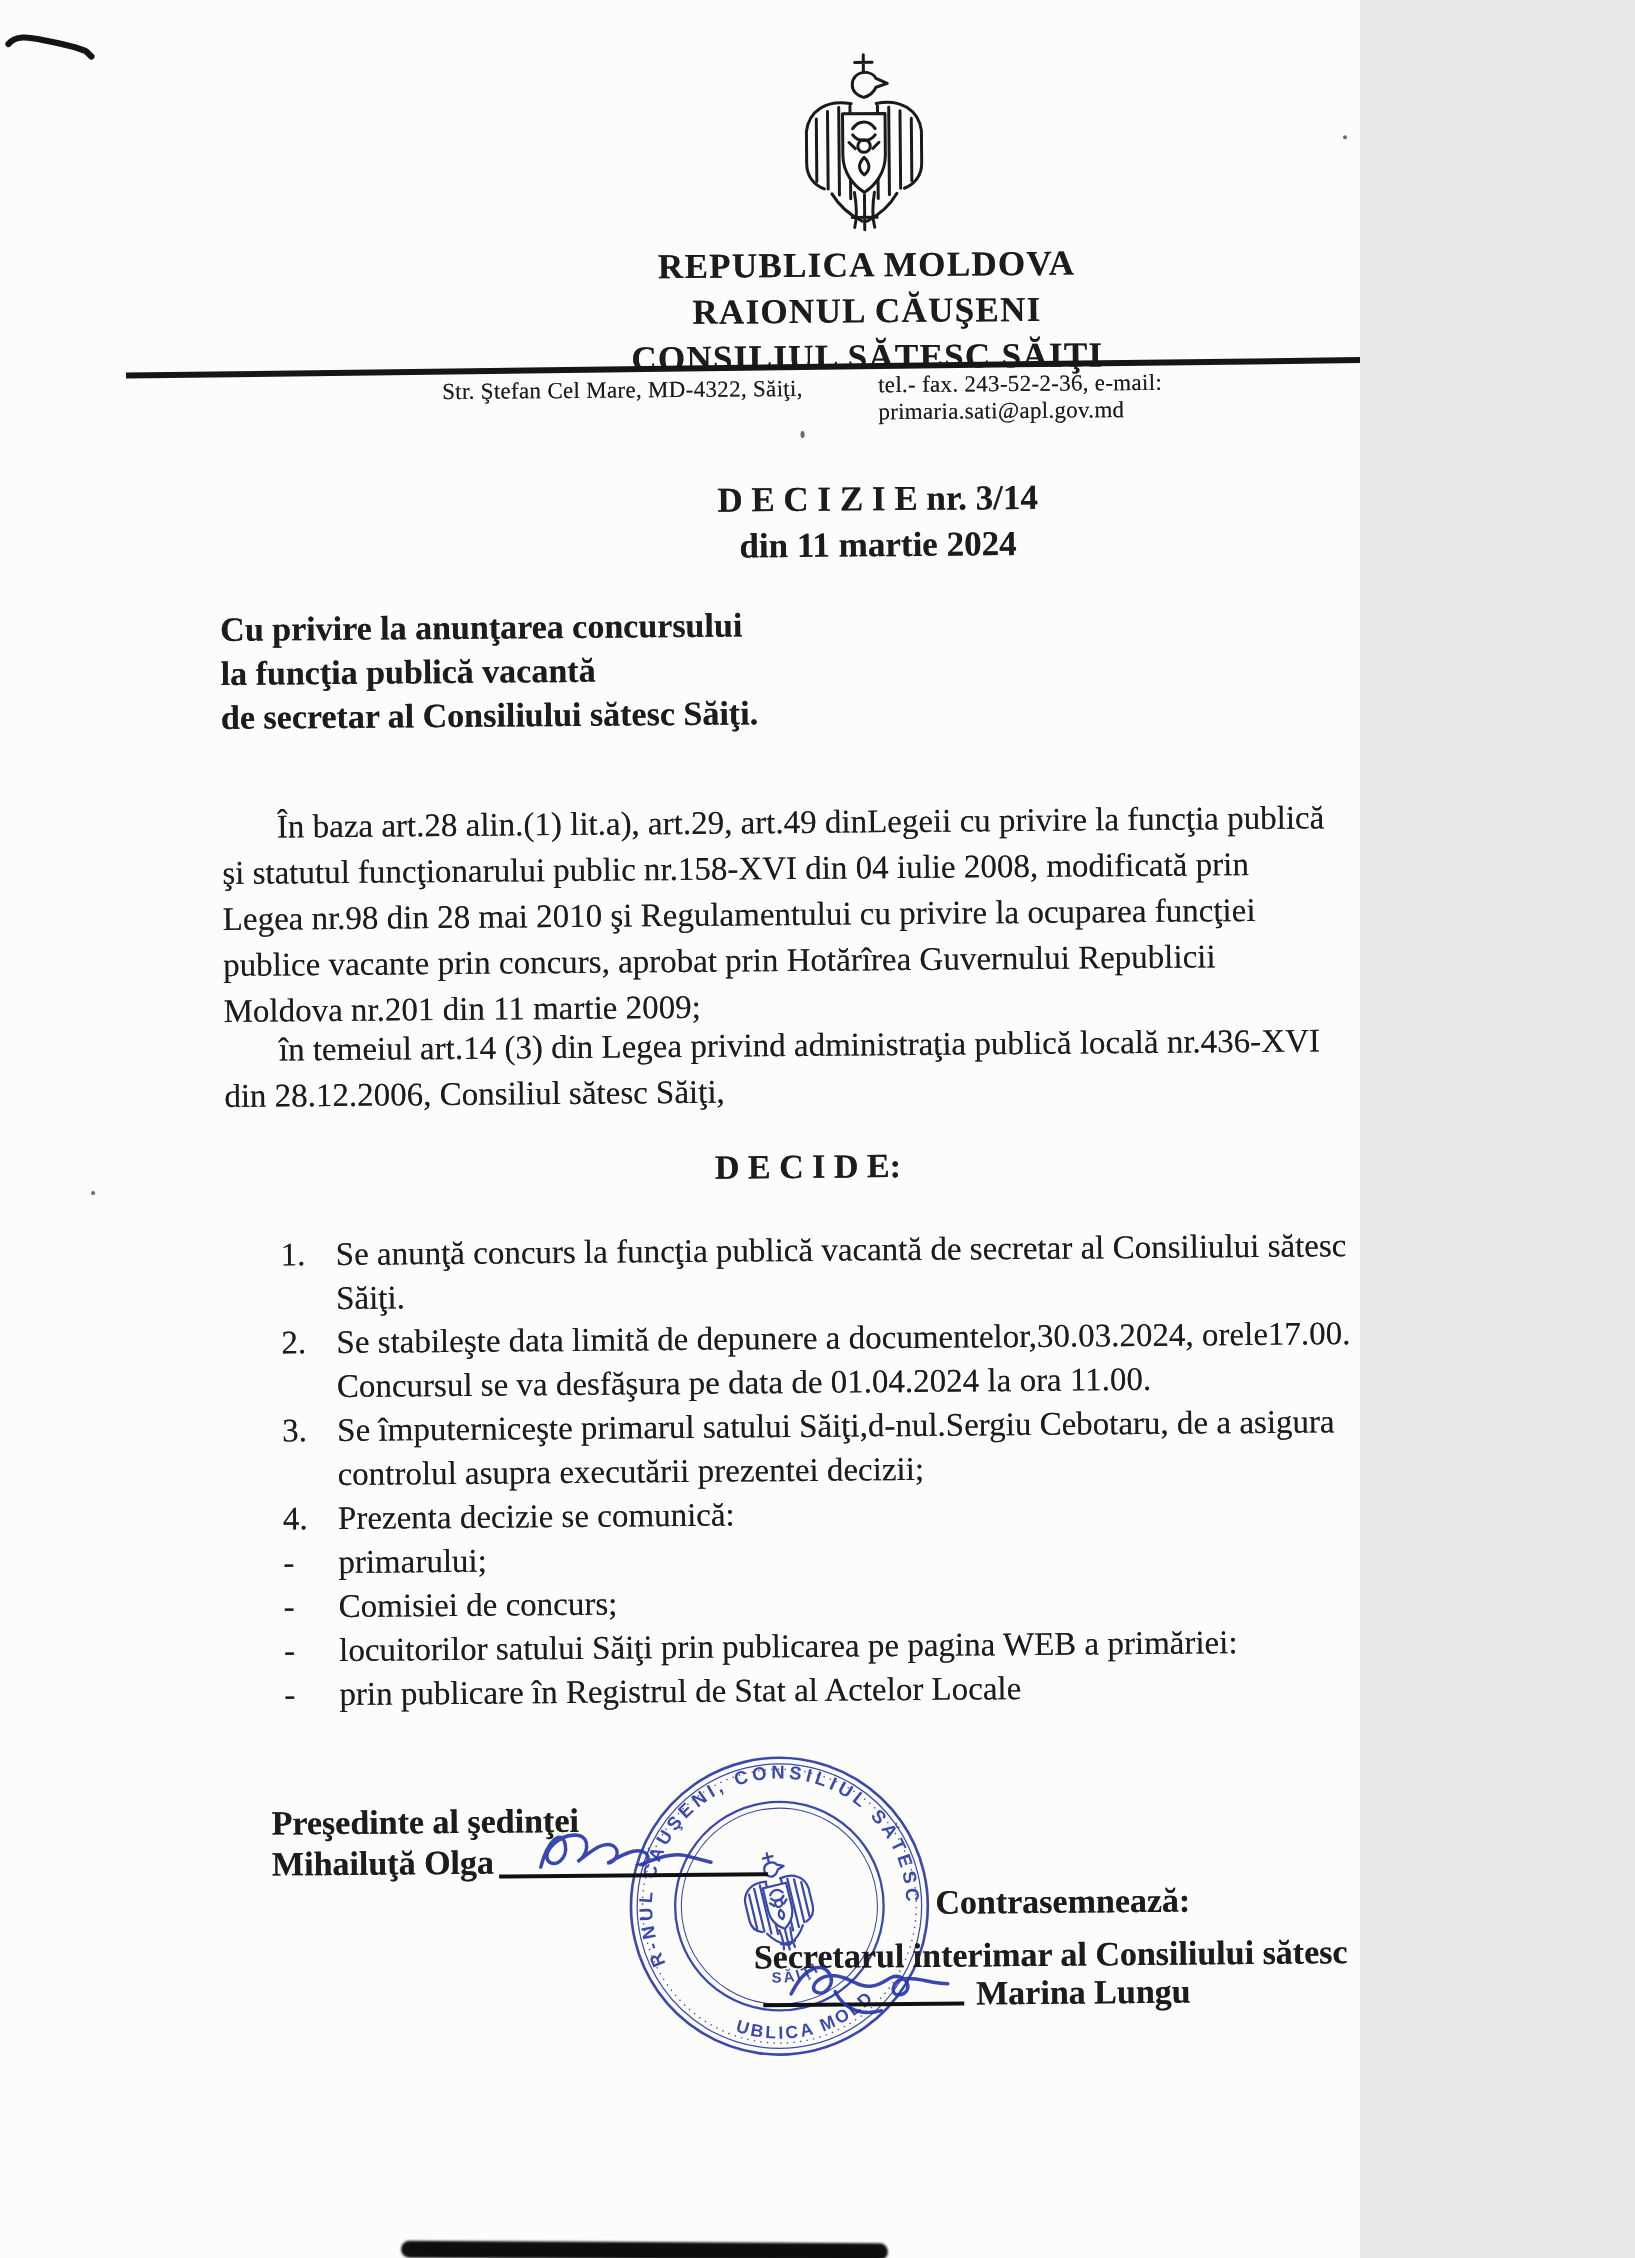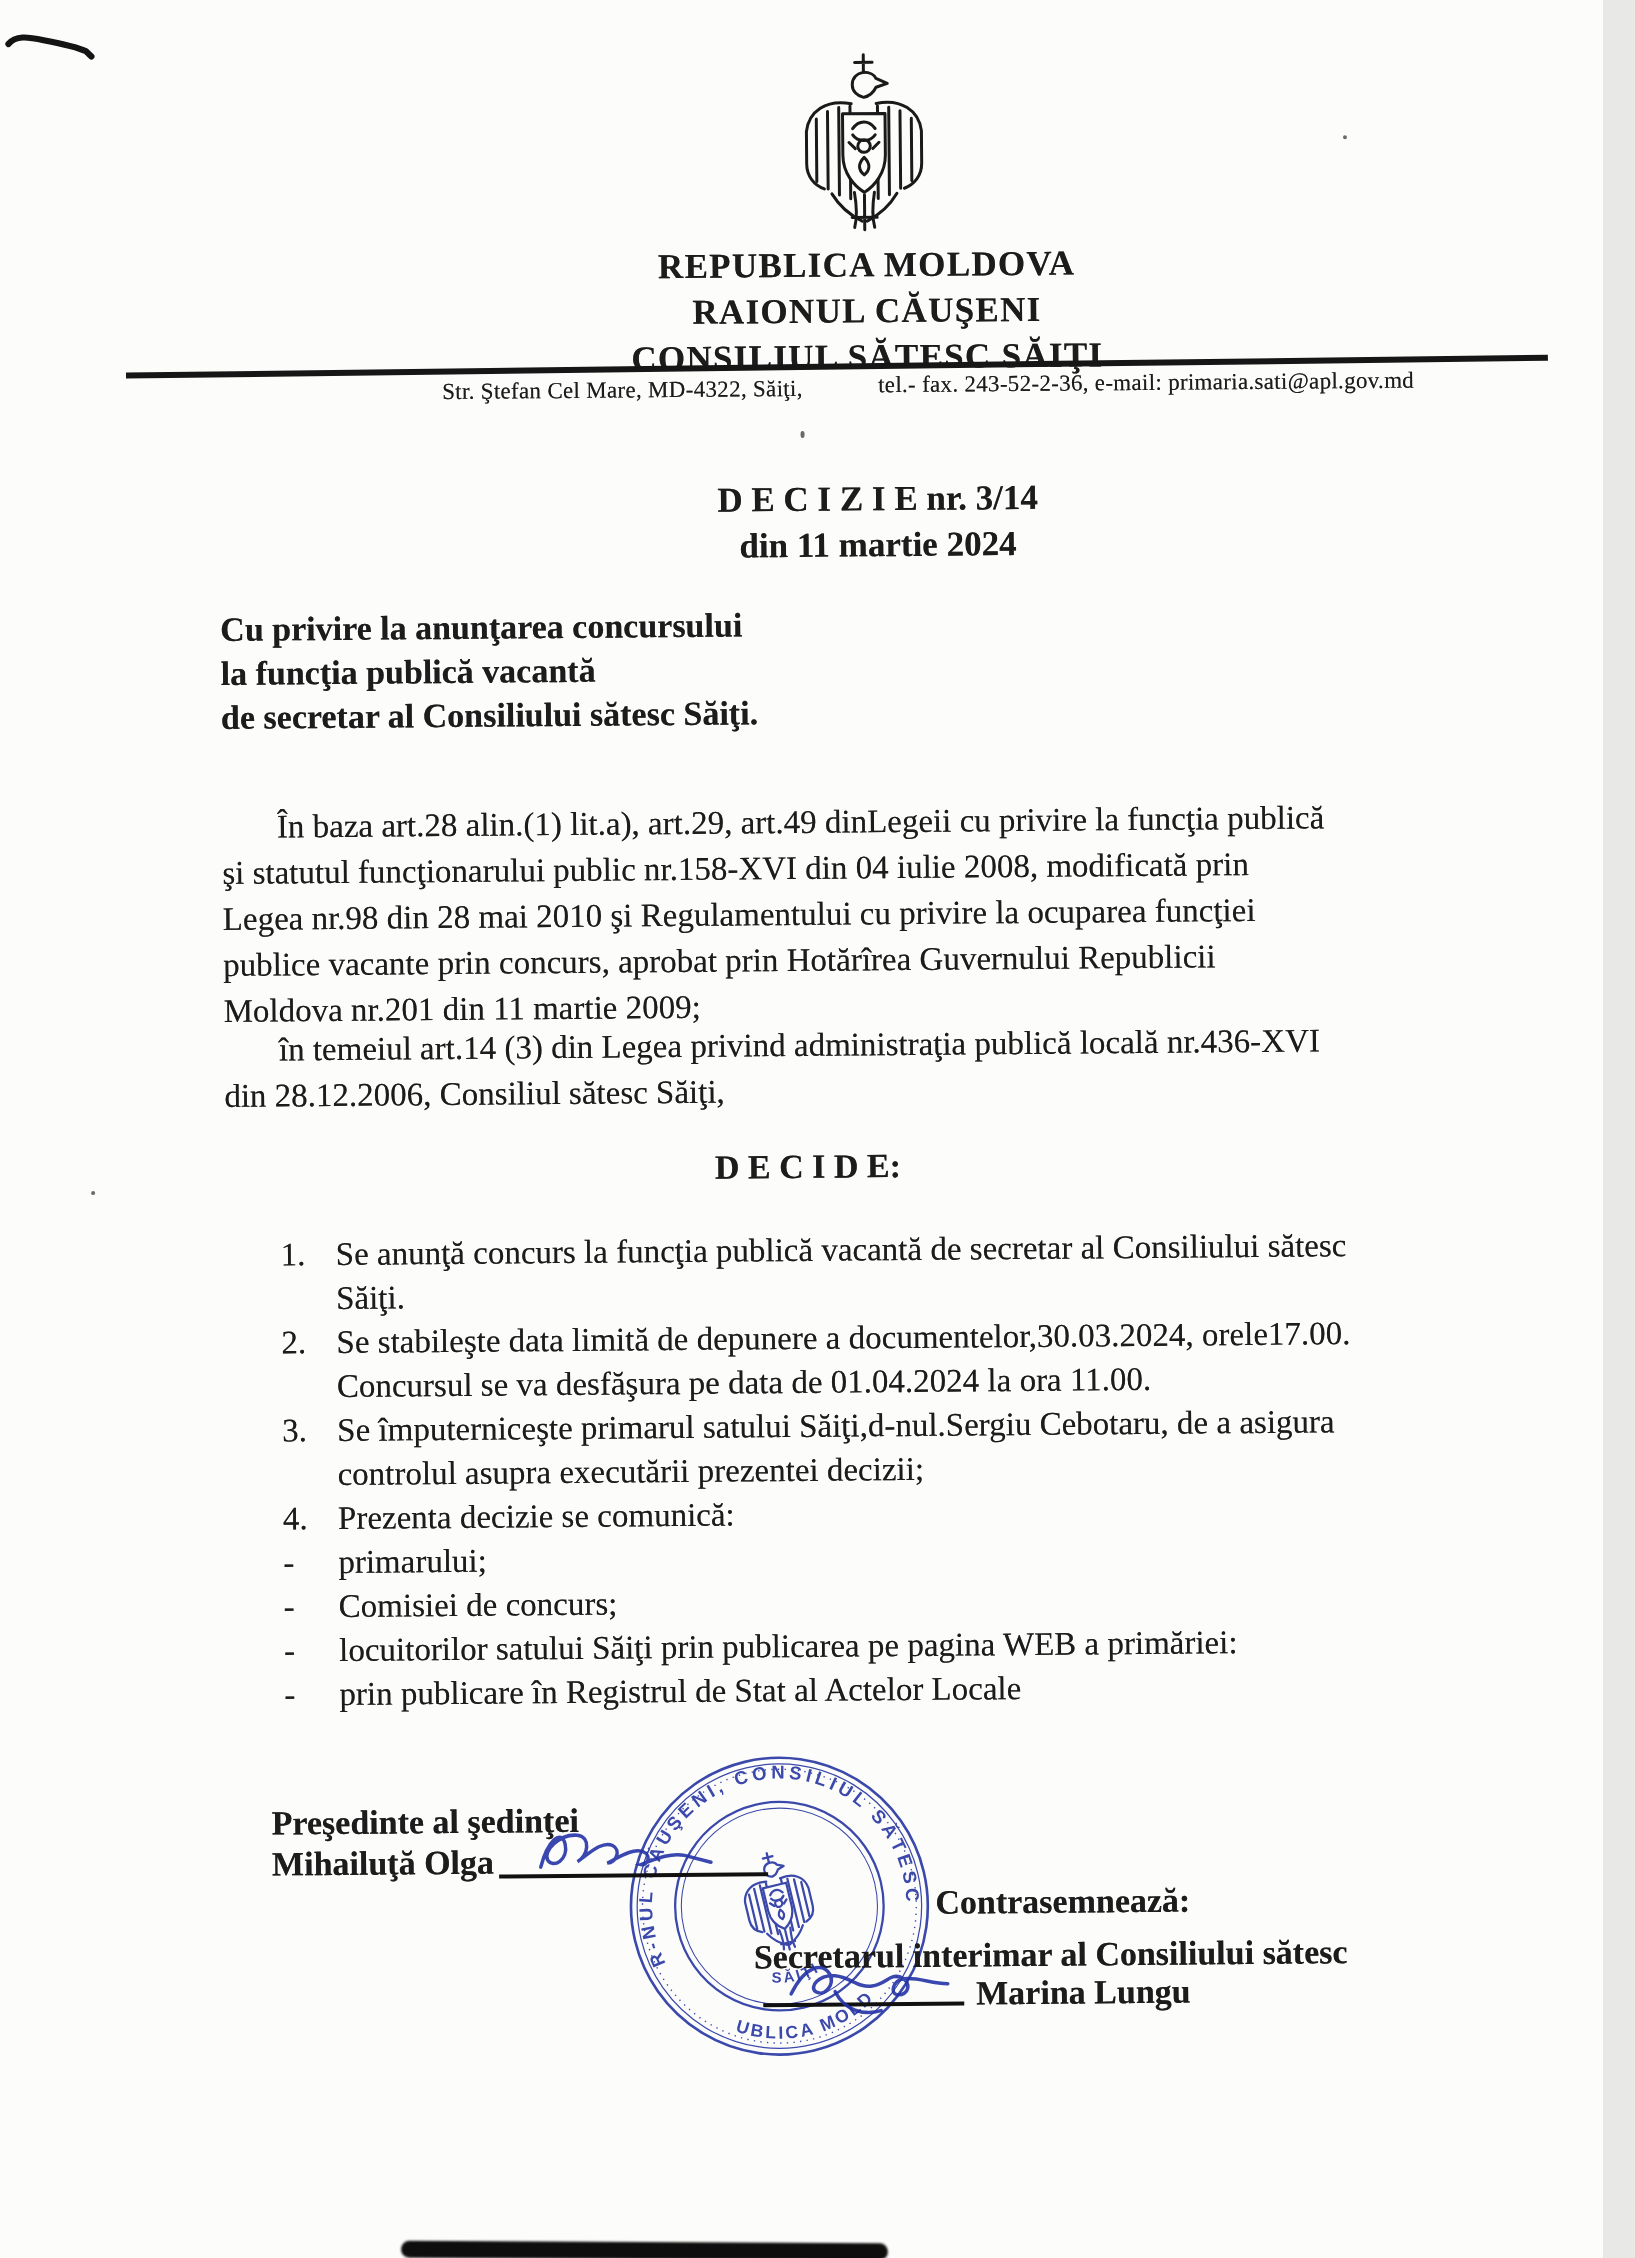--- a/index.html
+++ b/index.html
@@ -1,16 +1,16 @@
 <!DOCTYPE html>
 <html style="--ink: #1c1c1c; --stamp_blue: #2b3aa5; --signature_blue: #2433a6;font-size:14px"><head>
 <meta charset="utf-8">
 <style>
   html,body{margin:0;padding:0;background:#e8e8e6;}
-  .page{position:relative;width:1603px;height:2258px;background:#fcfcfb;overflow:hidden;
+  .page{position:relative;width:1360px;height:2258px;background:#fcfcfb;overflow:hidden;
         font-family:"Liberation Serif","DejaVu Serif",serif;color:#1c1c1c;}
   .abs{position:absolute;}
   .skew{position:absolute;left:0;top:0;width:100%;height:100%;
         transform:rotate(-0.5deg);transform-origin:794px 1059px;}
   .ink{text-shadow:0 0 0.5px rgba(10,10,10,.6);}
   .hdr{left:212px;top:243px;width:1323px;text-align:center;
        font-weight:bold;font-size:35px;line-height:46px;letter-spacing:1.3px;}
   .rule{left:132px;top:364px;width:1422px;height:6.2px;background:#161616;transform:rotate(-.22deg);}
   .addr{font-size:23px;line-height:26.5px;letter-spacing:0.3px;}
   .title{left:221px;top:477px;width:1323px;text-align:center;

